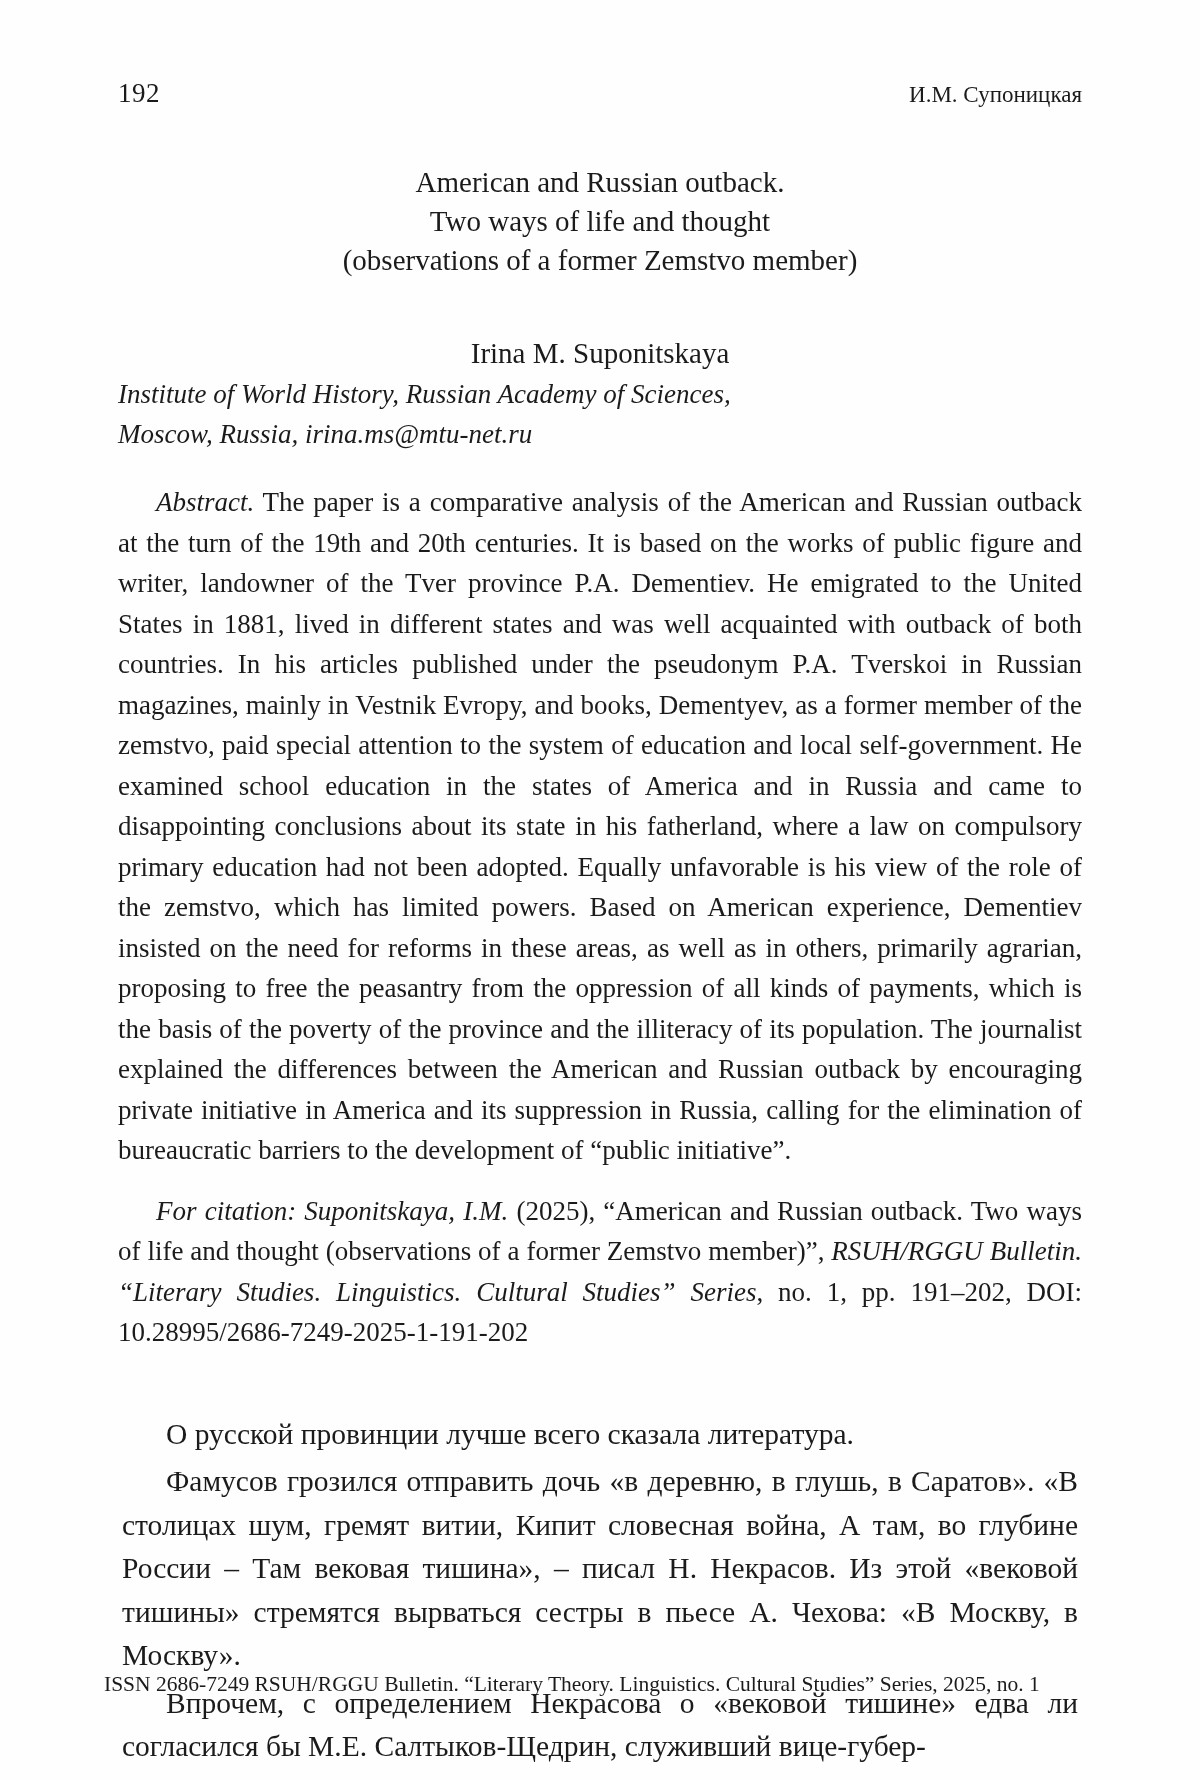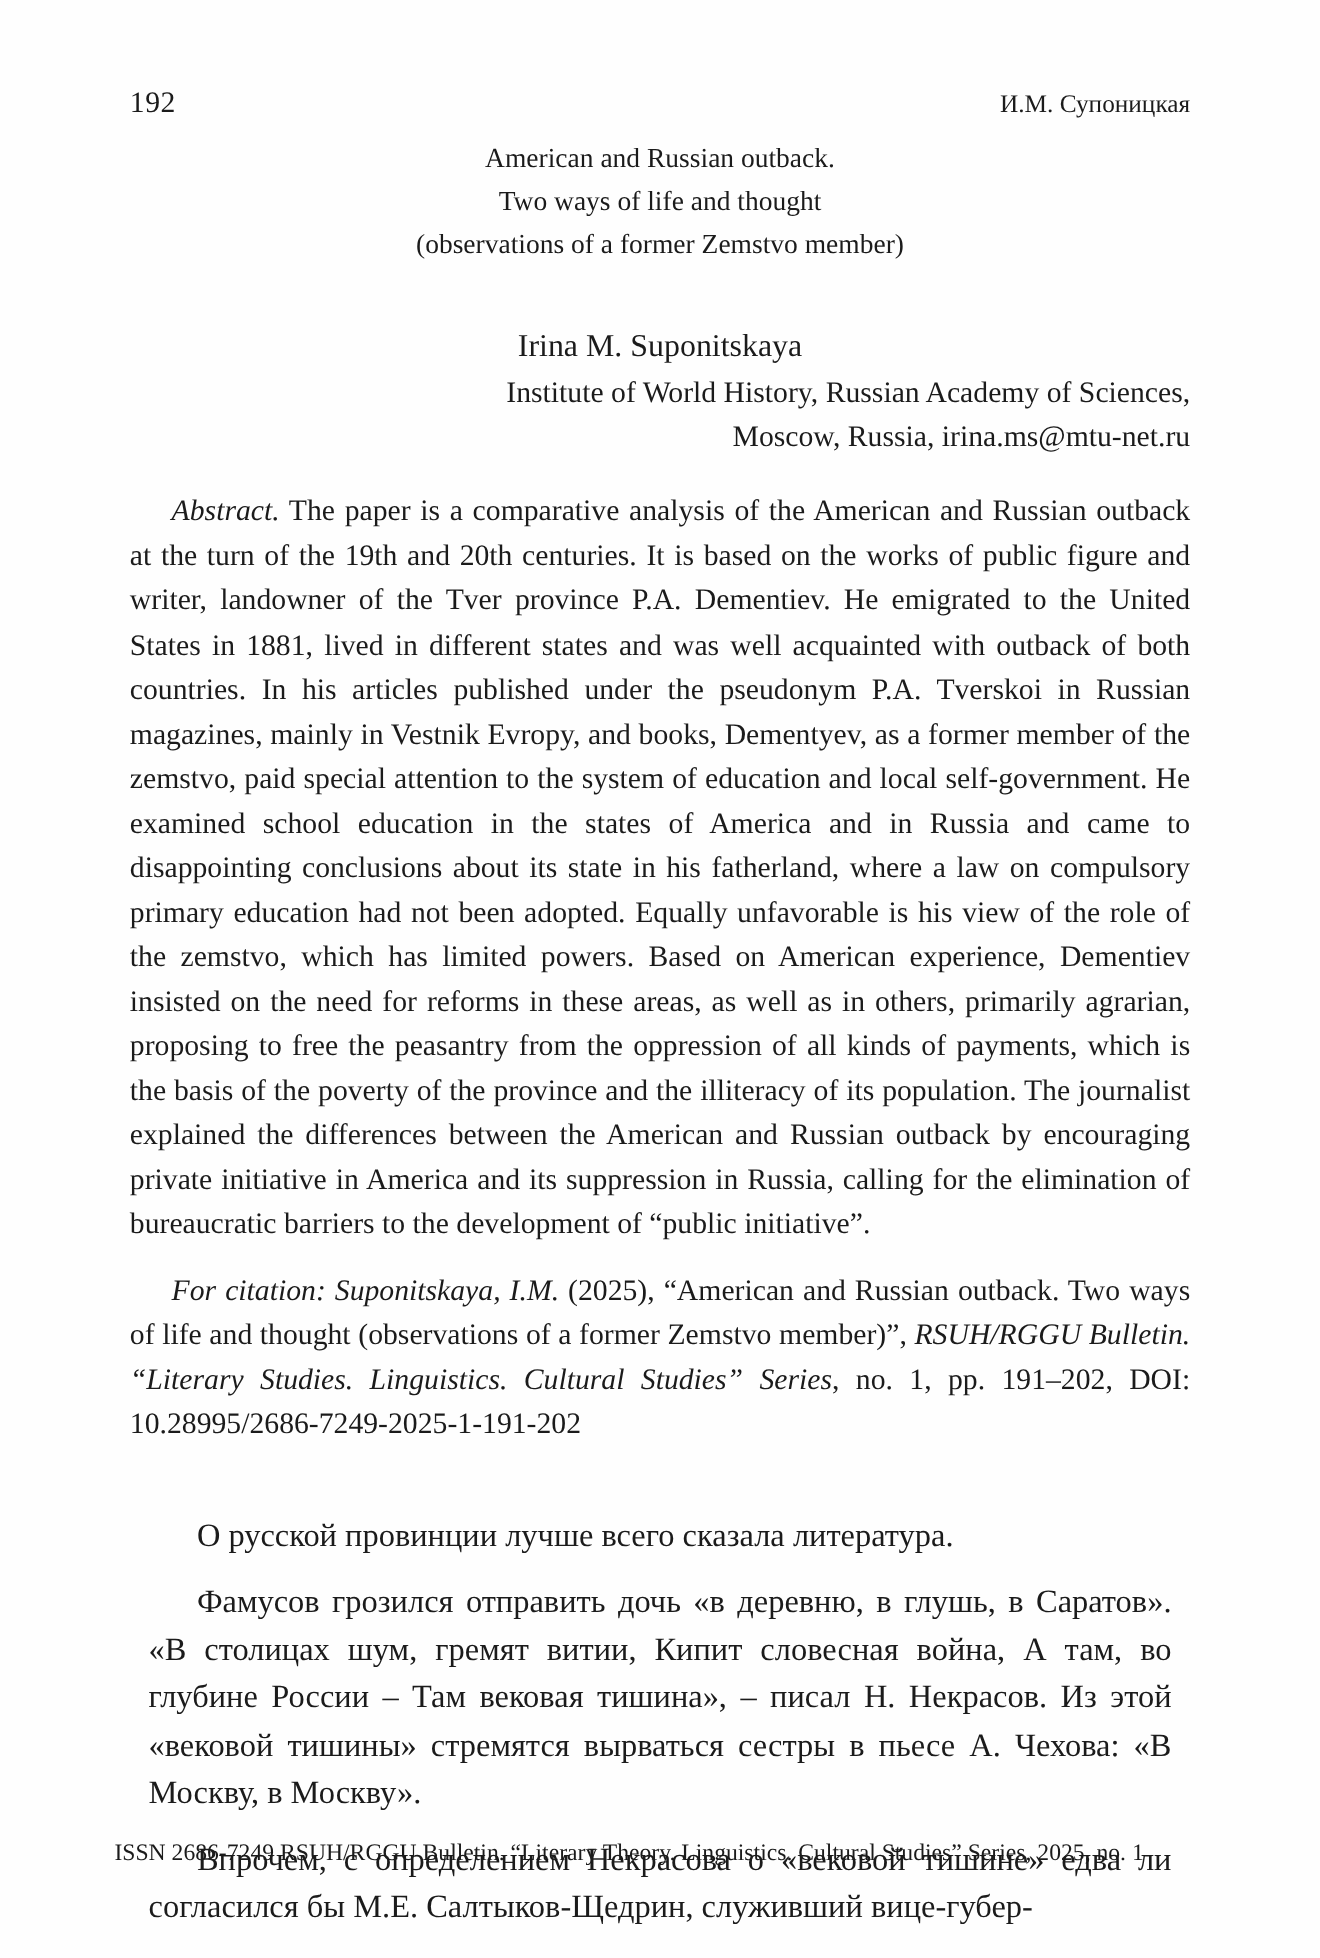--- a/index.html
+++ b/index.html
@@ -25,35 +25,36 @@
     align-items: baseline;
   }
   .page-number {
     font-size: 27px;
     letter-spacing: 0.5px;
   }
   .running-author {
     font-size: 23px;
   }
   .article-title {
-    margin: 16px 0 0 0;
+    margin: 54px 0 0 0;
     text-align: center;
-    font-size: 25px;
+    font-size: 29px;
     font-weight: normal;
     line-height: 39px;
   }
   .author-name {
     margin-top: 56px;
     text-align: center;
     font-size: 29px;
     line-height: 34px;
   }
   .affiliation {
     margin-top: 4px;
-    text-align: right;
+    text-align: left;
+    font-style: italic;
     font-size: 27px;
     line-height: 40px;
   }
   .abstract-block {
     margin-top: 28px;
     font-size: 27px;
     line-height: 40.5px;
     text-align: justify;
   }
   .abstract-block p {
@@ -71,21 +72,21 @@
     margin: 0;
     text-indent: 38px;
   }
   .body-ru {
     margin-top: 60px;
     font-size: 29.5px;
     line-height: 43.5px;
     text-align: justify;
   }
   .body-ru p {
-    margin: 17px;
+    margin: 4px;
     text-indent: 44px;
   }
   .footer-line {
     position: absolute;
     left: 104px;
     top: 1672px;
     width: 982px;
     font-size: 21.5px;
     white-space: nowrap;
   }

